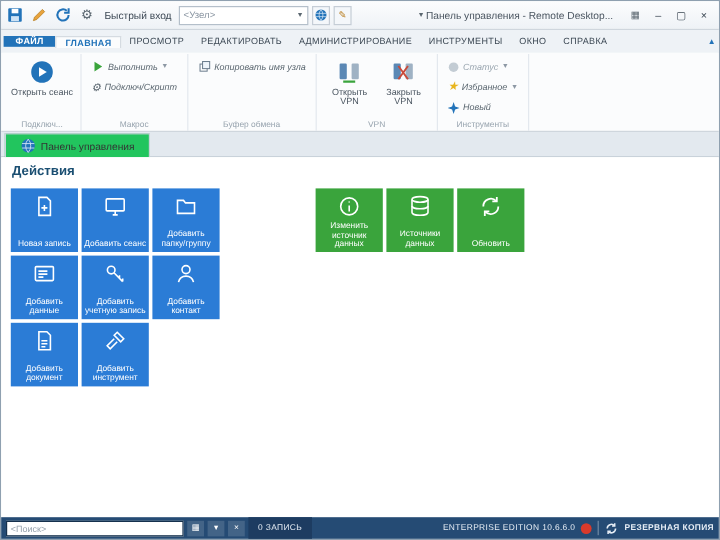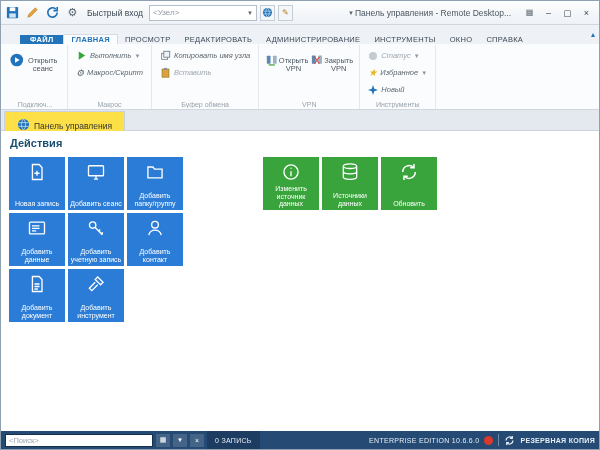--- a/index.html
+++ b/index.html
@@ -12,40 +12,40 @@
   .qat-btn{width:17px;height:17px;display:flex;align-items:center;justify-content:center;}
   .tb-label{font-size:8.5px;color:#3c4854;margin:0 3px;}
   .combo{width:108px;height:16px;background:#fff;border:1px solid #b4bfca;display:flex;align-items:center;font-size:8px;color:#8d98a4;padding:0 3px;}
   .combo .arrow{margin-left:auto;font-size:6px;color:#5b6770;}
   .mini-btn{width:15px;height:16px;border:1px solid #c5cdd6;background:#f4f7fa;display:flex;align-items:center;justify-content:center;font-size:8px;color:#4a5560;}
   .win-title{margin-left:auto;font-size:8.5px;color:#4a5560;white-space:nowrap;display:flex;align-items:center;gap:1px;}
   .winbtns{display:flex;margin-left:6px;}
   .winbtn{width:19px;height:17px;display:flex;align-items:center;justify-content:center;font-size:9px;color:#3c4854;}
 
   
-  .rtabs{height:19px;display:flex;align-items:flex-end;background:#eef2f6;padding-left:19px;}
+  .rtabs{height:19px;display:flex;align-items:center;background:#eef2f6;padding-left:2px;}
   .rtab{display:flex;align-items:center;padding:0 7px;font-size:7.5px;color:#3c4854;letter-spacing:.3px;}
   .rtab.file{background:#2273b9;color:#fff;font-weight:bold;padding:0 10px;}
   .rtab.active{background:#fbfcfd;color:#2273b9;font-weight:bold;border:1px solid #d5dbe1;border-bottom:none;}
   .rtabs .collapse{margin-left:auto;margin-right:4px;align-self:center;font-size:8px;color:#2273b9;}
 
   
   .ribbon{height:66px;background:#fbfcfd;border-bottom:1px solid #cfd6dd;display:flex;padding:1px 0 0 2px;}
   .rgroup{position:relative;display:flex;align-items:flex-start;padding:2px 5px 12px 5px;border-right:1px solid #e3e8ee;}
   .glabel{position:absolute;bottom:1px;left:0;right:0;text-align:center;font-size:7px;color:#97a3ae;white-space:nowrap;overflow:hidden;}
-  .big-btn{width:54px;display:flex;flex-direction:row;align-items:flex-end;text-align:center;font-size:7.5px;line-height:8px;color:#4a5560;padding:2px 1px;}
+  .big-btn{width:54px;display:flex;flex-direction:column;align-items:center;text-align:center;font-size:7.5px;line-height:8px;color:#4a5560;padding:2px 1px;}
   .big-btn svg{margin-bottom:2px;}
   .col{display:flex;flex-direction:column;font-style:italic;}
   .small-btn{display:flex;align-items:center;gap:3px;font-size:7.5px;color:#5b6770;height:17px;padding:0 3px;white-space:nowrap;}
   .small-btn .dd{font-size:6px;color:#8d98a4;}
   .small-btn.dim{color:#9aa6b0;}
 
   
   .doctabs{height:21px;background:#e3e9ef;border-bottom:1px solid #c9d2da;display:flex;align-items:flex-end;padding-left:3px;}
-  .doctab{height:20px;background:#fde047;border:1px solid #c9d2da;border-bottom:none;display:flex;align-items:flex-end;gap:4px;padding:0 12px;font-size:8.5px;color:#333;position:relative;top:1px;}
+  .doctab{height:20px;background:#22c55e;border:1px solid #c9d2da;border-bottom:none;display:flex;align-items:center;gap:4px;padding:0 12px;font-size:8.5px;color:#333;position:relative;top:1px;}
 
   
   .content{position:absolute;top:130px;bottom:18px;left:0;right:0;background:#fff;overflow:hidden;}
   .heading{font-size:11px;font-weight:bold;color:#1b4f72;padding:6px 0 0 9px;}
   .blue-grid{position:absolute;left:8px;top:26px;width:180px;display:flex;flex-wrap:wrap;gap:3px;}
   .green-row{position:absolute;left:262px;top:26px;display:flex;gap:3px;}
   .tile{width:56px;height:53px;display:flex;flex-direction:column;align-items:center;padding-top:5px;color:#fff;}
   .tile.blue{background:#2b7cd6;}
   .tile.green{background:#3aa43c;}
   .tile svg{width:20px;height:20px;flex:none;}
@@ -146,41 +146,34 @@
       <div class="col">
         <div class="small-btn">
           <svg width="11" height="11" viewBox="0 0 12 12">
               <path d="M3 1.5l7 4.5-7 4.5z" fill="#3aa43c"></path>
             </svg>
           <span>Выполнить</span>
           <span class="dd">▼</span>
         </div>
         <div class="small-btn">
           <span style="font-size:9px;color:#5b6770;">⚙</span>
-          <span>Макрос/Скрипт</span>
+          <span>Подключ/Скрипт</span>
         </div>
       </div>
       <div class="glabel">Макрос</div>
     </div>
 
     <div class="rgroup">
       <div class="col">
         <div class="small-btn">
           <svg width="11" height="11" viewBox="0 0 13 13">
               <rect x="2" y="4" width="7" height="7" fill="#fff" stroke="#6b7c8d"></rect>
               <rect x="4.5" y="1.5" width="7" height="7" fill="#eef4fa" stroke="#6b7c8d"></rect>
             </svg>
           <span>Копировать имя узла</span>
-        </div>
-        <div class="small-btn dim">
-          <svg width="11" height="11" viewBox="0 0 13 13">
-              <rect x="2.5" y="2.5" width="8" height="9.5" fill="#d9a43c" stroke="#a87b20"></rect>
-              <rect x="4.8" y="1" width="3.6" height="2.5" fill="#8a939c"></rect>
-            </svg>
-          <span>Вставить</span>
         </div>
       </div>
       <div class="glabel">Буфер обмена</div>
     </div>
 
     <div class="rgroup">
       <div class="big-btn" style="width:45px">
         <svg width="22" height="22" viewBox="0 0 22 22">
             <rect x="3" y="4" width="6" height="13" rx="1" fill="#5b88b5"></rect>
             <rect x="13" y="4" width="6" height="13" rx="1" fill="#9fb2c4"></rect>

